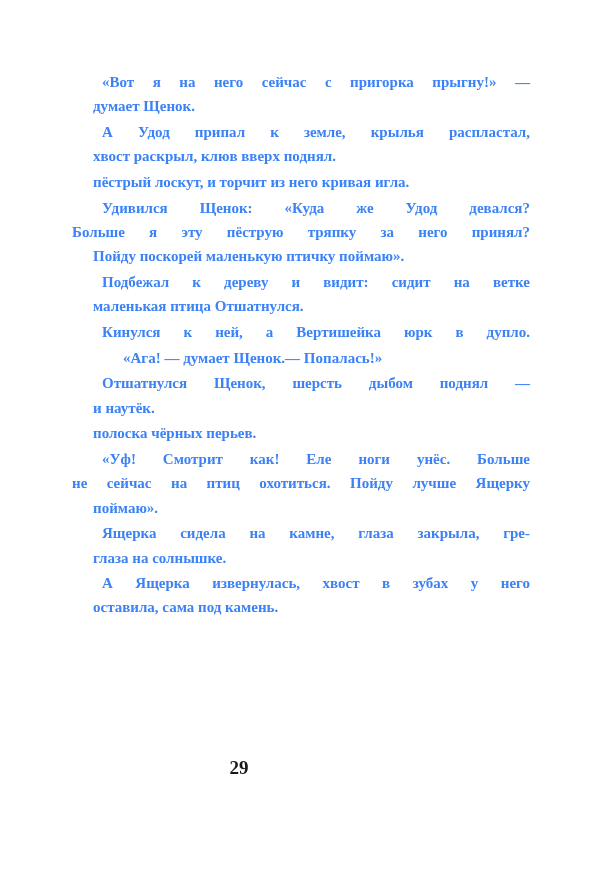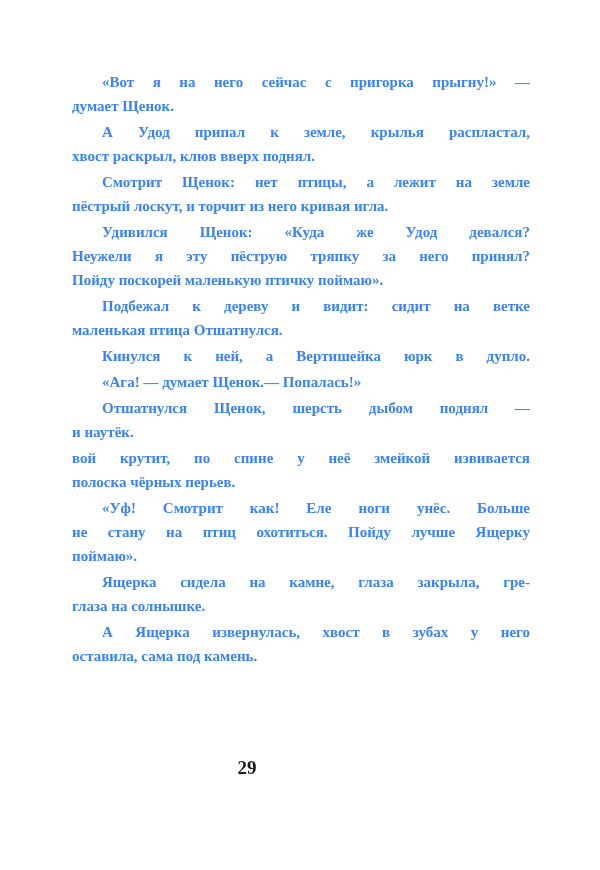--- a/index.html
+++ b/index.html
@@ -7,70 +7,68 @@
     .page {
       position: absolute; left: 72px; top: 70px; width: 458px;
       font-family: "Liberation Serif", "DejaVu Serif", serif;
       font-weight: bold; font-size: 15px; color: #3b82f6;
     }
     .line {
       display: block; height: 24.2px; line-height: 24.2px;
       white-space: nowrap; text-align: justify; text-align-last: justify;
     }
     .line.indent { padding-left: 30px; }
-    .line.last { text-align-last: left; }
+    .line.last { text-align-last: left; margin-left: 21px; }
     .para { display: block; margin-bottom: 1.6px; }
     .page-number {
       position: absolute; top: 757px; left: 0; width: 478px; text-align: center;
       font-family: "Liberation Serif", "DejaVu Serif", serif;
-      font-weight: bold; font-size: 19px; color: #1a1a1a; margin-left: 8px;
+      font-weight: bold; font-size: 19px; color: #1a1a1a;
     }
   </style>
 </head>
 <body>
 
 <div class="page">
   <div class="para">
     <span class="line indent">«Вот я на него сейчас с пригорка прыгну!» —</span>
     <span class="line last">думает Щенок.</span>
   </div>
   <div class="para">
     <span class="line indent">А Удод припал к земле, крылья распластал,</span>
     <span class="line last">хвост раскрыл, клюв вверх поднял.</span>
   </div>
   <div class="para">
-    <span class="line indent">Смотрит Щенок: нет птицы, а лежит на земле</span>
     <span class="line last">пёстрый лоскут, и торчит из него кривая игла.</span>
   </div>
   <div class="para">
     <span class="line indent">Удивился Щенок: «Куда же Удод девался?</span>
-    <span class="line">Неужели я эту пёструю тряпку за него принял?</span>
+    <span class="line">Больше я эту пёструю тряпку за него принял?</span>
     <span class="line last">Пойду поскорей маленькую птичку поймаю».</span>
   </div>
   <div class="para">
     <span class="line indent">Подбежал к дереву и видит: сидит на ветке</span>
     <span class="line last">маленькая птица Отшатнулся.</span>
   </div>
   <div class="para">
     <span class="line indent">Кинулся к ней, а Вертишейка юрк в дупло.</span>
   </div>
   <div class="para">
     <span class="line indent last">«Ага! — думает Щенок.— Попалась!»</span>
   </div>
   <div class="para">
     <span class="line indent">Отшатнулся Щенок, шерсть дыбом поднял —</span>
     <span class="line last">и наутёк.</span>
   </div>
   <div class="para">
-    <span class="line">вой крутит, по спине у неё змейкой извивается</span>
     <span class="line last">полоска чёрных перьев.</span>
   </div>
   <div class="para">
     <span class="line indent">«Уф! Смотрит как! Еле ноги унёс. Больше</span>
-    <span class="line">не стану на птиц охотиться. Пойду лучше Ящерку</span>
+    <span class="line">не сейчас на птиц охотиться. Пойду лучше Ящерку</span>
     <span class="line last">поймаю».</span>
   </div>
   <div class="para">
     <span class="line indent">Ящерка сидела на камне, глаза закрыла, гре-</span>
     <span class="line last">глаза на солнышке.</span>
   </div>
   <div class="para">
     <span class="line indent">А Ящерка извернулась, хвост в зубах у него</span>
     <span class="line last">оставила, сама под камень.</span>
   </div>

